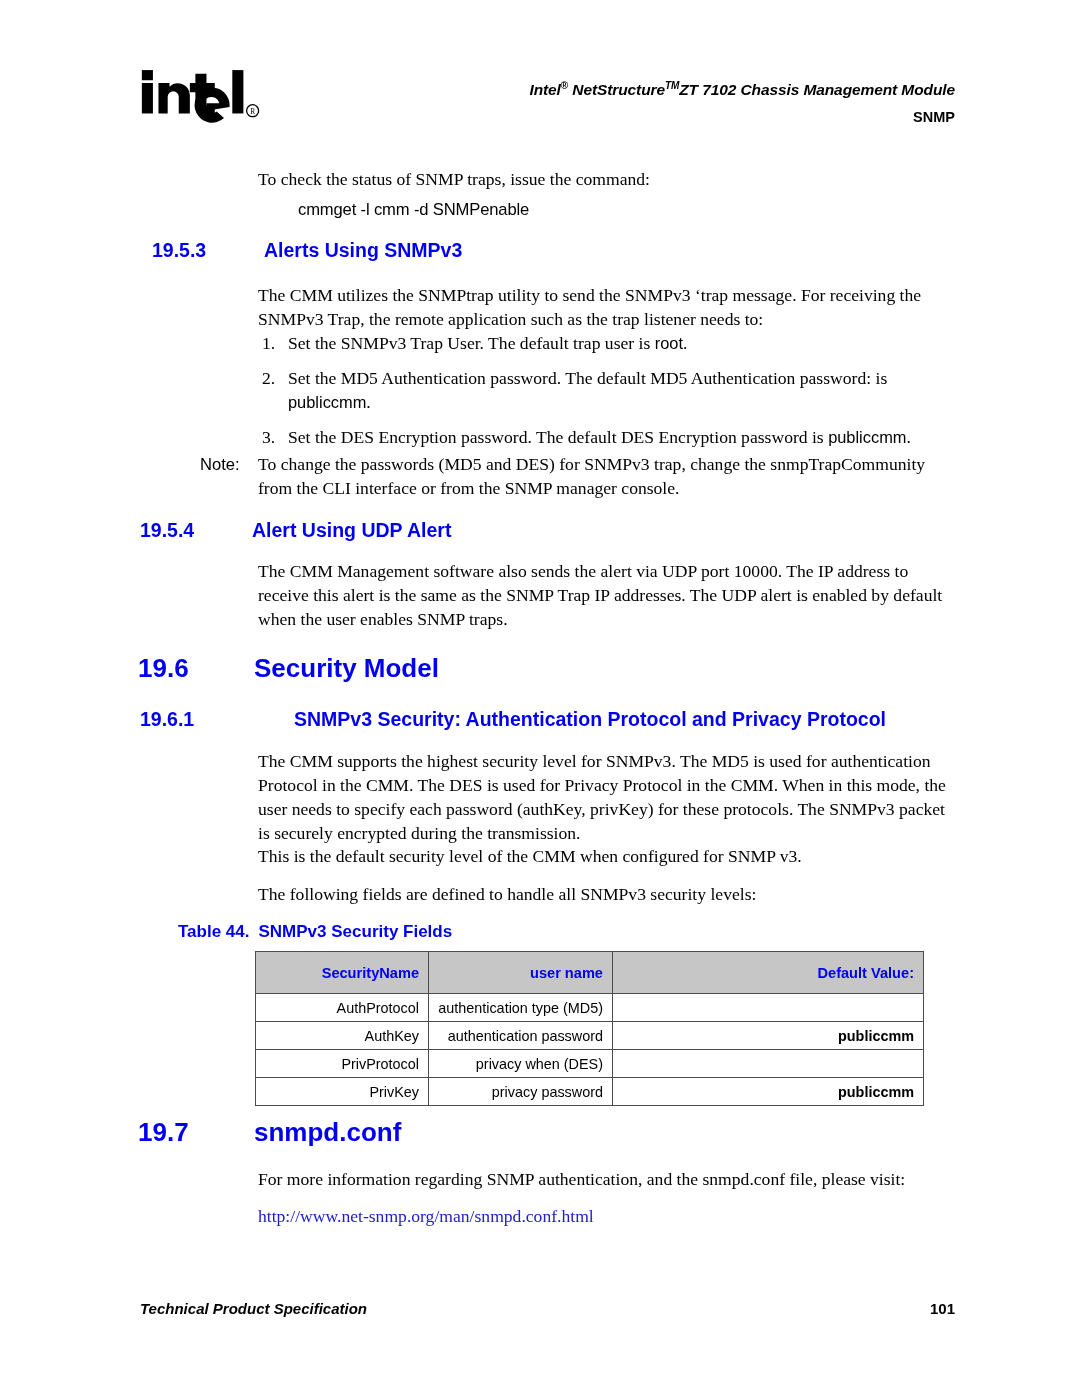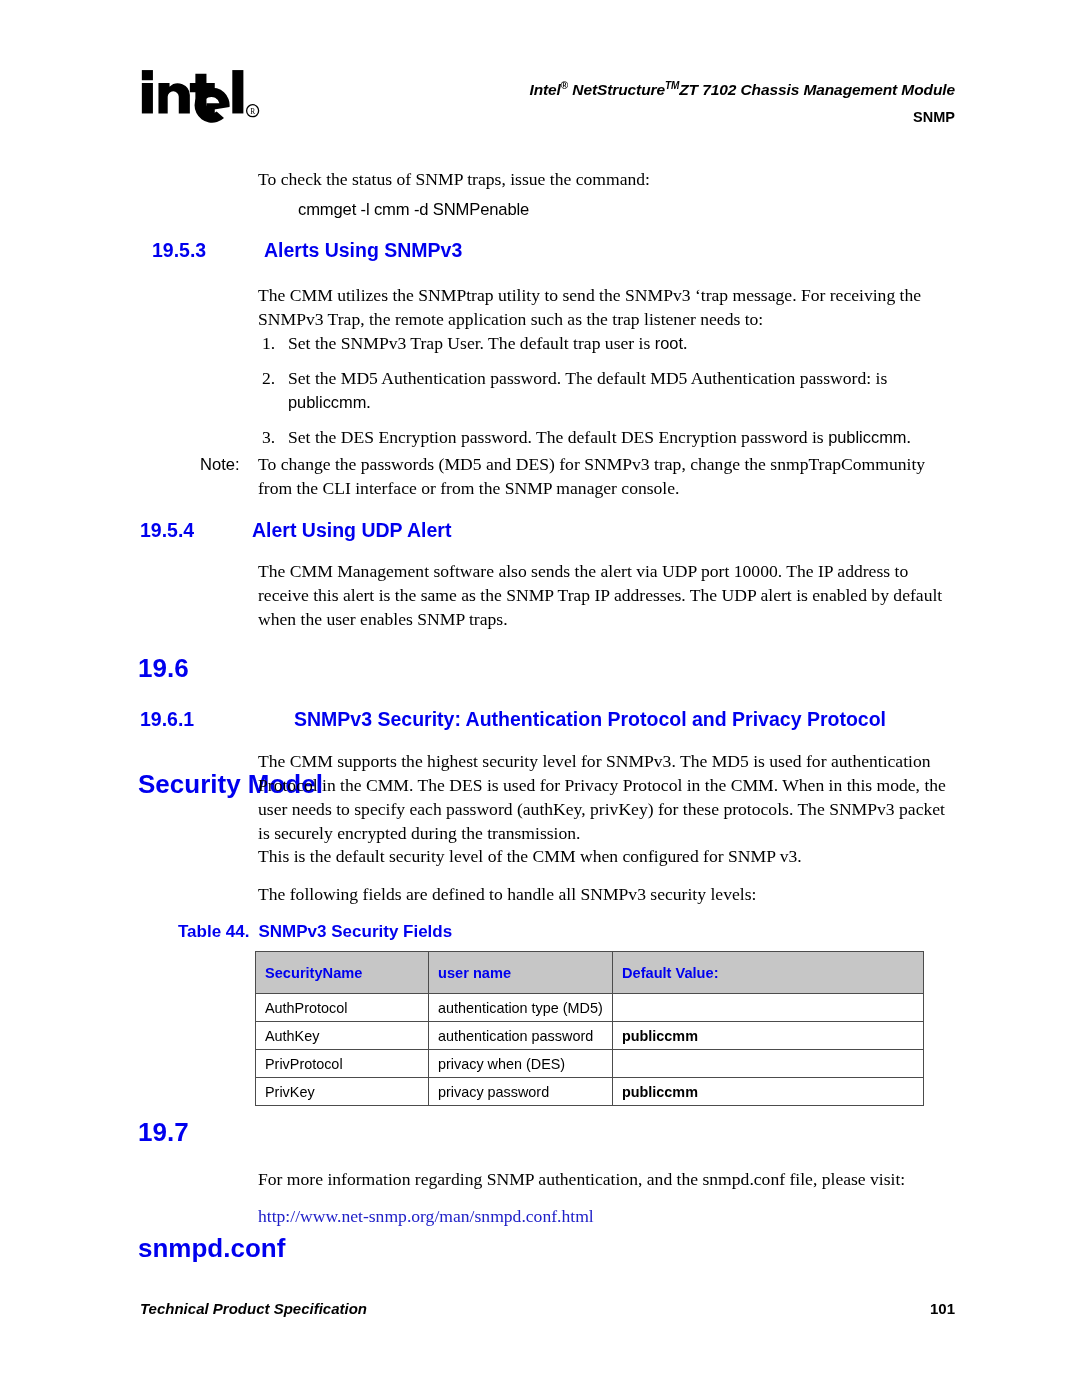--- a/index.html
+++ b/index.html
@@ -83,21 +83,21 @@
   
   .h3, .h2, .h1 {
     font-family: "Liberation Sans", "DejaVu Sans", sans-serif;
     font-weight: bold;
     color: #0000ee;
     display: flex;
     align-items: baseline;
   }
   .h3 { font-size: 19.5px; }
   .h2 { font-size: 19.5px; }
-  .h1 { font-size: 26px; flex-direction: column; }
+  .h1 { font-size: 26px; }
   .h-num { width: 112px; flex: 0 0 112px; }
   .h1 .h-num { width: 116px; flex: 0 0 116px; }
   .h-txt { white-space: nowrap; }
 
   
   .olist { }
   .oitem {
     position: relative;
     font-family: "Liberation Serif", "DejaVu Serif", serif;
     font-size: 17.6px;
@@ -135,21 +135,21 @@
   }
   .tbl-caption .cap-lbl { margin-right: 9px; }
   table.data {
     border-collapse: collapse;
     width: 668px;
     table-layout: fixed;
     font-family: "Liberation Sans", "DejaVu Sans", sans-serif;
   }
   table.data th, table.data td {
     border: 1.1px solid #4c4c4c;
-    text-align: left;
+    text-align: right;
     vertical-align: middle;
     padding: 5px 9px;
     font-size: 14.4px;
     font-weight: normal;
     height: 17px;
   }
   table.data thead th {
     background: #c6c6c6;
     color: #0000ee;
     font-weight: bold;

